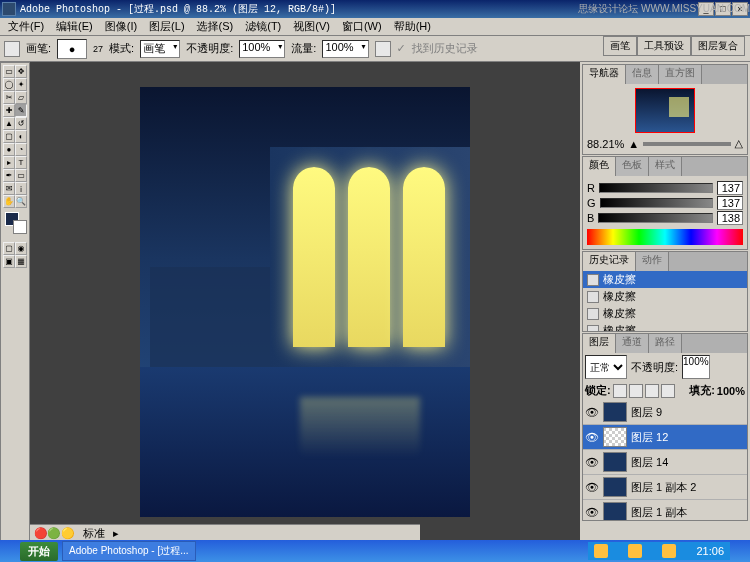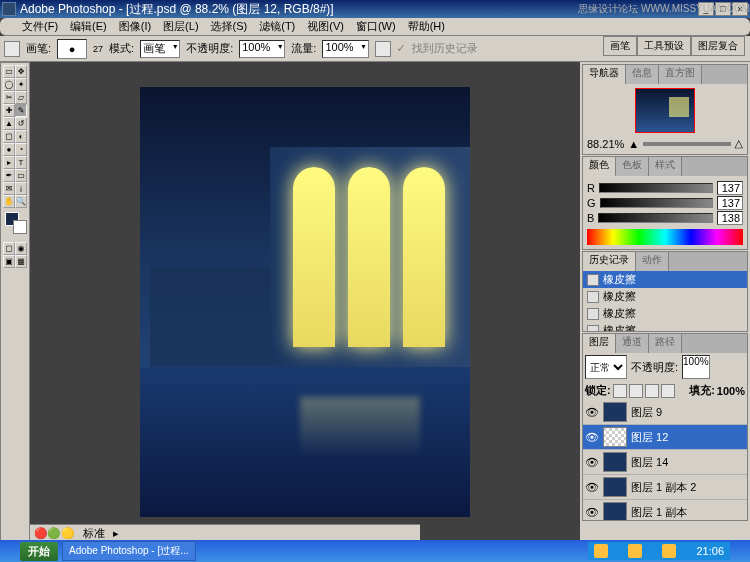--- a/index.html
+++ b/index.html
@@ -1,24 +1,24 @@
 <!DOCTYPE html>
 <html><head>
 <meta charset="utf-8">
 <style>
 * { margin: 0; padding: 0; box-sizing: border-box; font-family: "Microsoft YaHei", SimSun, sans-serif; font-size: 11px; }
 body { width: 750px; height: 562px; background: #404040; overflow: hidden; position: relative; }
 
 .title-bar { height: 18px; background: linear-gradient(#0a246a, #3a6ea5); color: white; display: flex; align-items: center; padding: 0 2px; }
 .title-bar .ps-icon { width: 14px; height: 14px; background: #2d4a6e; border: 1px solid #5a7fa8; margin-right: 4px; }
-.title-bar .title-text { flex: 1; font-size: 12px; }
+.title-bar .title-text { flex: 1; font-size: 10px; font-family: Liberation Mono, monospace; }
 .title-bar .win-btns { display: flex; gap: 1px; }
 .title-bar .win-btn { width: 16px; height: 14px; background: #d4d0c8; border: 1px solid #808080; display: flex; align-items: center; justify-content: center; font-size: 9px; color: black; }
 
-.menu-bar { height: 18px; background: #d4d0c8; display: flex; align-items: center; padding-left: 16px; border-bottom: 1px solid #808080; border-radius: 6px; }
+.menu-bar { height: 18px; background: #d4d0c8; display: flex; align-items: center; padding-left: 2px; border-bottom: 1px solid #808080; }
 .menu-item { padding: 2px 6px; font-size: 11px; color: black; }
 
 .options-bar { height: 26px; background: #d4d0c8; display: flex; align-items: center; padding: 0 4px; gap: 6px; border-bottom: 1px solid #808080; }
 .options-bar .brush-preview { width: 30px; height: 20px; background: white; border: 1px inset #808080; display: flex; align-items: center; justify-content: center; }
 .options-bar .opt-label { font-size: 11px; }
 .options-bar .opt-sel { height: 18px; border: 1px inset #808080; background: white; padding: 0 14px 0 2px; font-size: 11px; position: relative; }
 .options-bar .opt-sel::after { content: "▾"; position: absolute; right: 2px; top: 1px; font-size: 8px; }
 .options-bar .mini-icon { width: 16px; height: 16px; border: 1px solid #808080; background: #e8e8e8; }
 
 .workspace { display: flex; height: 480px; }

